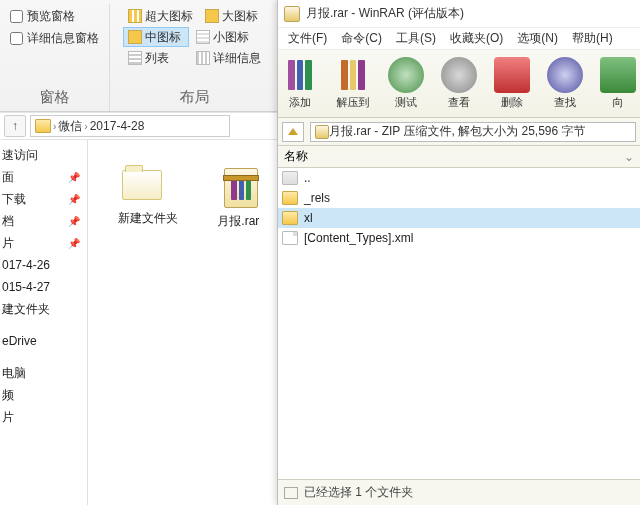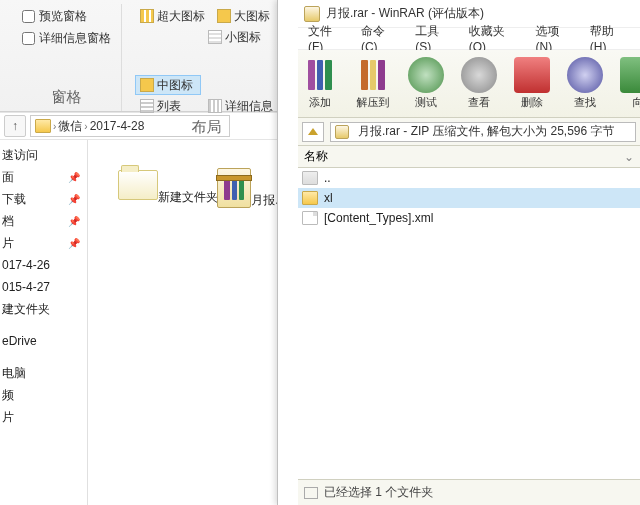--- a/index.html
+++ b/index.html
@@ -23,21 +23,21 @@
   .rb-group-label { font-size: 15px; color: #666; padding: 2px 0 4px; }
   .chk-row { display: flex; align-items: center; gap: 4px; font-size: 12px; color: #333; height: 20px; }
   .chk-row input { width: 13px; height: 13px; }
   .layout-opts { display: flex; flex-direction: column; gap: 1px; }
   .layout-row { display: flex; gap: 2px; }
   .layout-btn {
     display: flex; align-items: center; gap: 3px; padding: 1px 4px;
     border: 1px solid transparent; font-size: 11px; color: #333;
     min-width: 66px; height: 20px;
   }
-  .layout-btn.sel { border: 1px solid #90c8f6; background: #cde6f7; margin-top: 48px; }
+  .layout-btn.sel { border: 1px solid #90c8f6; background: #cde6f7; }
   .mini-icon { width: 14px; height: 14px; display: inline-block; }
   
   .ic-super  { background: repeating-linear-gradient(90deg,#f5c84c 0 3px,#fff 3px 5px); border:1px solid #c9a94a;}
   .ic-large  { background: #f5c84c; border:1px solid #c9a94a;}
   .ic-mid    { background: linear-gradient(#f5c84c,#f5c84c); border:1px solid #c9a94a;}
   .ic-small  { background: repeating-linear-gradient(0deg,#e0e0e0 0 2px,#fff 2px 4px); border:1px solid #bbb;}
   .ic-list   { background: repeating-linear-gradient(0deg,#ccc 0 2px,#fff 2px 4px); border:1px solid #bbb;}
   .ic-detail { background: repeating-linear-gradient(90deg,#ccc 0 2px,#fff 2px 4px); border:1px solid #bbb;}
 
   .breadcrumb {
@@ -49,39 +49,39 @@
   .bc-seg { display: flex; align-items: center; gap: 2px; font-size: 12px; color: #333; }
   .folder-ic { width: 16px; height: 14px; background: linear-gradient(#ffe9a6,#f5c84c); border:1px solid #caa94a; border-radius:1px; display:inline-block; }
   .chev { color: #777; font-size: 10px; }
 
   .explorer-body { position: absolute; left: 0; top: 140px; right: 0; bottom: 0; display: flex; }
   .nav-tree { width: 88px; border-right: 1px solid #e0e0e0; background: #fff; padding-top: 4px; }
   .nav-item { display: flex; align-items: center; justify-content: space-between; padding: 3px 6px 3px 2px; font-size: 12px; color: #222; height: 22px; }
   .pin { color: #999; font-size: 10px; }
 
   .content-area { position: relative; flex: 1; background: #fff; padding: 20px 0 0 18px; }
-  .file-tile { display: inline-flex; flex-direction: row; align-items: flex-end; width: 72px; margin: 4px 12px; }
+  .file-tile { display: inline-flex; flex-direction: column; align-items: flex-start; width: 72px; margin: 4px 12px; }
   .tile-icon { width: 48px; height: 42px; display:flex; align-items:center; justify-content:center; }
   .tile-label { font-size: 12px; color: #222; margin-top: 4px; text-align:center; white-space: nowrap; }
   .tile-folder { width: 40px; height: 30px; background: linear-gradient(#fff,#f5eec7); border:1px solid #d6c87a; border-radius:2px; position:relative; }
   .tile-folder:before { content:""; position:absolute; top:-6px; left:2px; width:16px; height:6px; background:#f5eec7; border:1px solid #d6c87a; border-bottom:none; border-radius:2px 2px 0 0;}
   .tile-rar { width: 34px; height: 40px; background: linear-gradient(#fdf6e3,#f0e0a0); border:1px solid #bba35a; border-radius:2px; position:relative; display:flex; align-items:center; justify-content:center;}
   .tile-rar .books { width:22px; height:24px; display:flex; }
   .tile-rar .books span { flex:1; margin:0 1px; border-radius:1px; }
   .tile-rar .books span:nth-child(1){background:#8e3b8e;}
   .tile-rar .books span:nth-child(2){background:#4060b0;}
   .tile-rar .books span:nth-child(3){background:#2f8f4f;}
   .tile-rar .belt { position:absolute; top:6px; left:-2px; right:-2px; height:6px; background:#c9962c; border:1px solid #8c6a1e;}
 
   
   .winrar {
     position: absolute; right: 0; top: 0; width: 363px; height: 505px;
     background: #fff; border-left: 1px solid #bfbfbf;
     box-shadow: -2px 0 6px rgba(0,0,0,0.15);
-    display: flex; flex-direction: column; padding-left: 20px;
+    display: flex; flex-direction: column;
   }
   .winrar-title {
     height: 28px; background: #fff; display: flex; align-items: center; padding: 0 6px; gap: 6px; border-bottom: 1px solid #eee;
   }
   .wr-title-icon { width:16px; height:16px; background:linear-gradient(#fdf6e3,#e6c96a); border:1px solid #bba35a; border-radius:2px; }
   .wr-title-text { font-size: 12px; color: #333; }
   .winrar-menu { height: 22px; display: flex; align-items: center; gap: 2px; padding: 0 4px; border-bottom: 1px solid #eee; }
   .wm-item { padding: 2px 6px; font-size: 12px; color: #333; }
   .winrar-toolbar {
     height: 68px; background: linear-gradient(#f9f9f4,#f2f2e6); border-bottom: 1px solid #d0d0c0;
@@ -101,41 +101,41 @@
   .wt-test  { background: radial-gradient(circle,#c0e0c0,#4a9048); border-radius:50%;}
   .wt-view  { background: radial-gradient(circle,#d8d8d8,#888); border-radius:50%;}
   .wt-delete{ background: linear-gradient(#f08080,#c03030); border-radius:4px;}
   .wt-find  { background: radial-gradient(circle,#d0d0f0,#5050a0); border-radius:50%;}
   .wt-wiz   { background: linear-gradient(#80c080,#3a8a3a); border-radius:4px;}
   .winrar-pathbar {
     height: 28px; border-bottom: 1px solid #d0d0c0; display:flex; align-items:center; padding: 0 4px; gap:6px; background:#f7f7f0;
   }
   .up-btn { width:22px; height:20px; border:1px solid #bbb; background:#fff; display:flex; align-items:center; justify-content:center; }
   .up-arrow { width:0; height:0; border-left:5px solid transparent; border-right:5px solid transparent; border-bottom:7px solid #caa22c; }
-  .wr-path { flex:1; border:1px solid #bbb; background:#fff; height:20px; display:flex; align-items:center; gap:9px; padding:0 4px; }
+  .wr-path { flex:1; border:1px solid #bbb; background:#fff; height:20px; display:flex; align-items:center; gap:0; padding:0 4px; }
   .wr-path-text { font-size:12px; color:#333; white-space:nowrap; overflow:hidden; }
   .winrar-header { height:22px; border-bottom:1px solid #d0d0c0; display:flex; align-items:center; padding:0 6px; background:#f7f7f0;text-align:center;}
   .winrar-list { flex:1; background:#fff; overflow:auto; }
   .wl-row { display:flex; align-items:center; height:20px; padding:0 4px; gap:6px; font-size:12px; color:#222; }
   .wl-row.selected { background:#cde6f7; }
   .wl-icon { width:16px; height:14px; display:inline-block; }
   .ic-folder-y { background: linear-gradient(#ffe9a6,#f5c84c); border:1px solid #caa94a; border-radius:1px; }
   .ic-folder-g { background: linear-gradient(#eee,#ddd); border:1px solid #bbb; border-radius:1px; }
   .ic-file-w  { background: #fff; border:1px solid #bbb; border-radius:1px; position:relative;}
   .ic-file-w:after{content:"";position:absolute;top:0;right:0;width:4px;height:4px;background:#ddd;}
   .winrar-status { height:26px; border-top:1px solid #d0d0c0; background:#f7f7f0; display:flex; align-items:center; padding:0 6px; gap:6px; font-size:12px; color:#444;}
 </style>
 </head>
 <body>
 
 <div class="explorer">
 
   <div class="explorer-ribbon">
 
-    <div class="rb-group" style="width:110px;margin-left:12px;">
+    <div class="rb-group" style="width:110px;">
       <div class="rb-group-body">
         <label class="chk-row">
           <input type="checkbox" style="">
           <span>预览窗格</span>
         </label>
         <label class="chk-row">
           <input type="checkbox" style="">
           <span>详细信息窗格</span>
         </label>
       </div>
@@ -333,20 +333,24 @@
   <div class="winrar-header">
     <span>名称</span>
     <span style="margin-left:auto;color:#888;">⌄</span>
   </div>
 
   <div class="winrar-list">
     <div class="wl-row">
       <span class="wl-icon ic-folder-g"></span>
       <span>..</span>
     </div>
+    <div class="wl-row">
+      <span class="wl-icon ic-folder-y"></span>
+      <span>_rels</span>
+    </div>
     <div class="wl-row selected">
       <span class="wl-icon ic-folder-y"></span>
       <span>xl</span>
     </div>
     <div class="wl-row">
       <span class="wl-icon ic-file-w"></span>
       <span>[Content_Types].xml</span>
     </div>
   </div>
 

